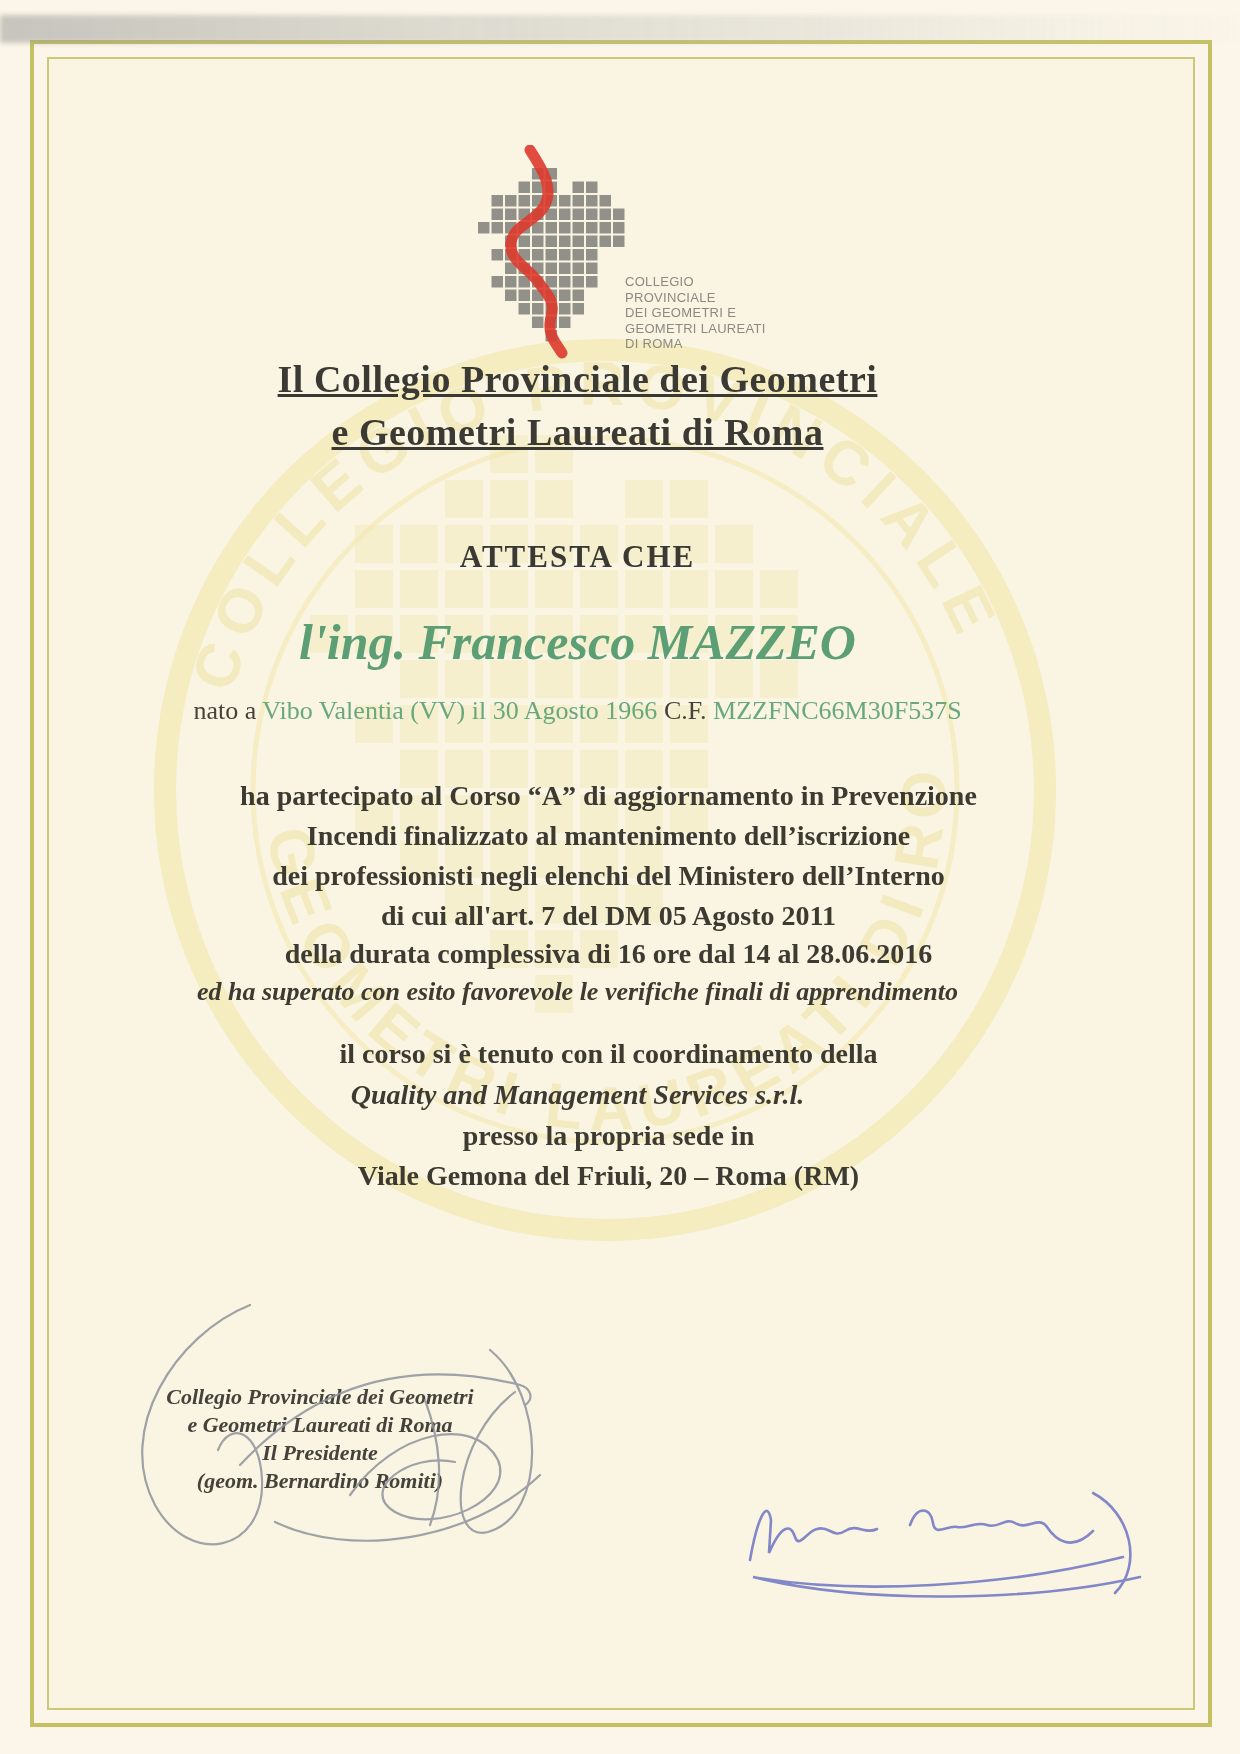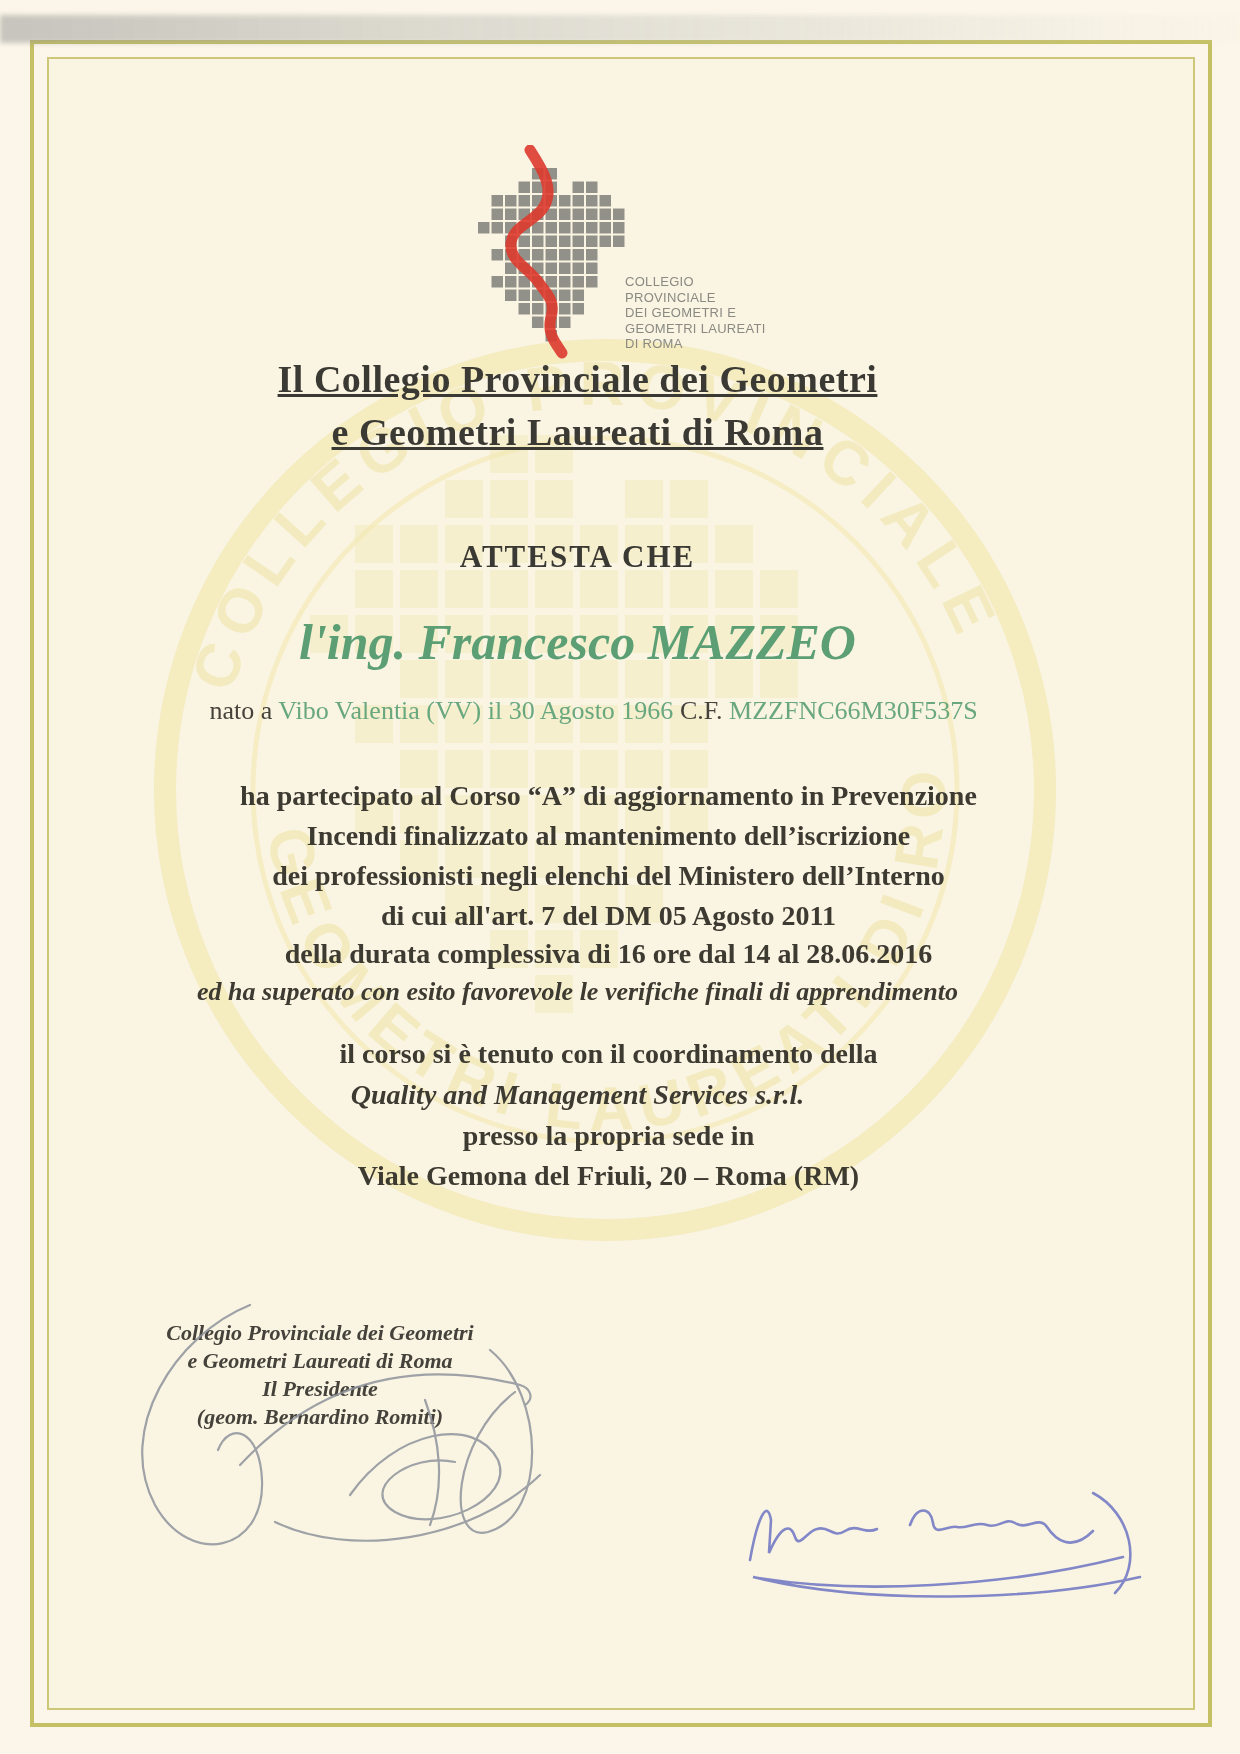--- a/index.html
+++ b/index.html
@@ -23,21 +23,21 @@
   .frame-outer{position:absolute;left:30px;top:40px;right:28px;bottom:27px;
     border:4px solid #c4c063;z-index:1;}
   .frame-inner{position:absolute;left:47px;top:57px;right:45px;bottom:44px;
     border:2px solid #ccc878;background:#faf4e2;z-index:0;}
   .watermark{position:absolute;left:125px;top:310px;z-index:1;pointer-events:none;}
   .content{position:absolute;left:0;top:0;width:100%;height:100%;z-index:2;}
   .cline{position:absolute;left:0;width:1155px;text-align:center;line-height:1.05;}
   .title{font-weight:bold;font-size:38px;color:#3b3933;letter-spacing:.5px;text-decoration:underline;}
   .attesta{font-weight:bold;font-size:31px;color:#3b3933;letter-spacing:2px;}
   .name{font-weight:bold;font-style:italic;font-size:50px;color:#5d9f74;}
-  .born{font-size:26px;color:#45423a;padding-left:16px;}
+  .born{font-size:26px;color:#45423a;}
   .born .green{color:#69a87e;}
   .bodyline{font-weight:bold;font-size:28px;color:#3d3a31;padding-left:31px;}
   .bodyitalic{font-weight:bold;font-style:italic;font-size:26px;color:#3d3a31;}
   .siglines{position:absolute;font-weight:bold;font-style:italic;font-size:22px;
     color:#44423a;text-align:center;line-height:28px;}
   .logo-text{position:absolute;left:625px;top:274px;z-index:2;
     font-family:"Liberation Sans", sans-serif;font-size:13px;line-height:15.5px;
     color:#8a8a83;letter-spacing:.3px;}
   .sig-svg{position:absolute;z-index:3;}
   svg{display:block;}
@@ -268,21 +268,21 @@
     <div class="cline bodyline" style="top:861px">dei professionisti negli elenchi del Ministero dell’Interno</div>
     <div class="cline bodyline" style="top:901px">di cui all'art. 7 del DM 05 Agosto 2011</div>
     <div class="cline bodyline" style="top:939px">della durata complessiva di 16 ore dal 14 al 28.06.2016</div>
     <div class="cline bodyitalic" style="top:978px">ed  ha superato con esito favorevole le verifiche finali di apprendimento</div>
 
     <div class="cline bodyline" style="top:1039px">il corso si è tenuto con il coordinamento della</div>
     <div class="cline bodyitalic" style="top:1080px;font-size:28px">Quality and Management Services s.r.l.</div>
     <div class="cline bodyline" style="top:1121px">presso la propria sede in</div>
     <div class="cline bodyline" style="top:1161px">Viale Gemona del Friuli, 20 – Roma (RM)</div>
 
-    <div class="siglines" style="left:100px;top:1319px;width:440px">
+    <div class="siglines" style="left:100px;top:1383px;width:440px">
       <div>Collegio Provinciale dei Geometri</div>
       <div>e Geometri Laureati di Roma</div>
       <div>Il Presidente</div>
       <div>(geom. Bernardino Romiti)</div>
     </div>
 
 
   </div>
 
   <svg class="sig-svg" style="left:100px;top:1280px" width="460" height="300" viewBox="0 0 460 300">

